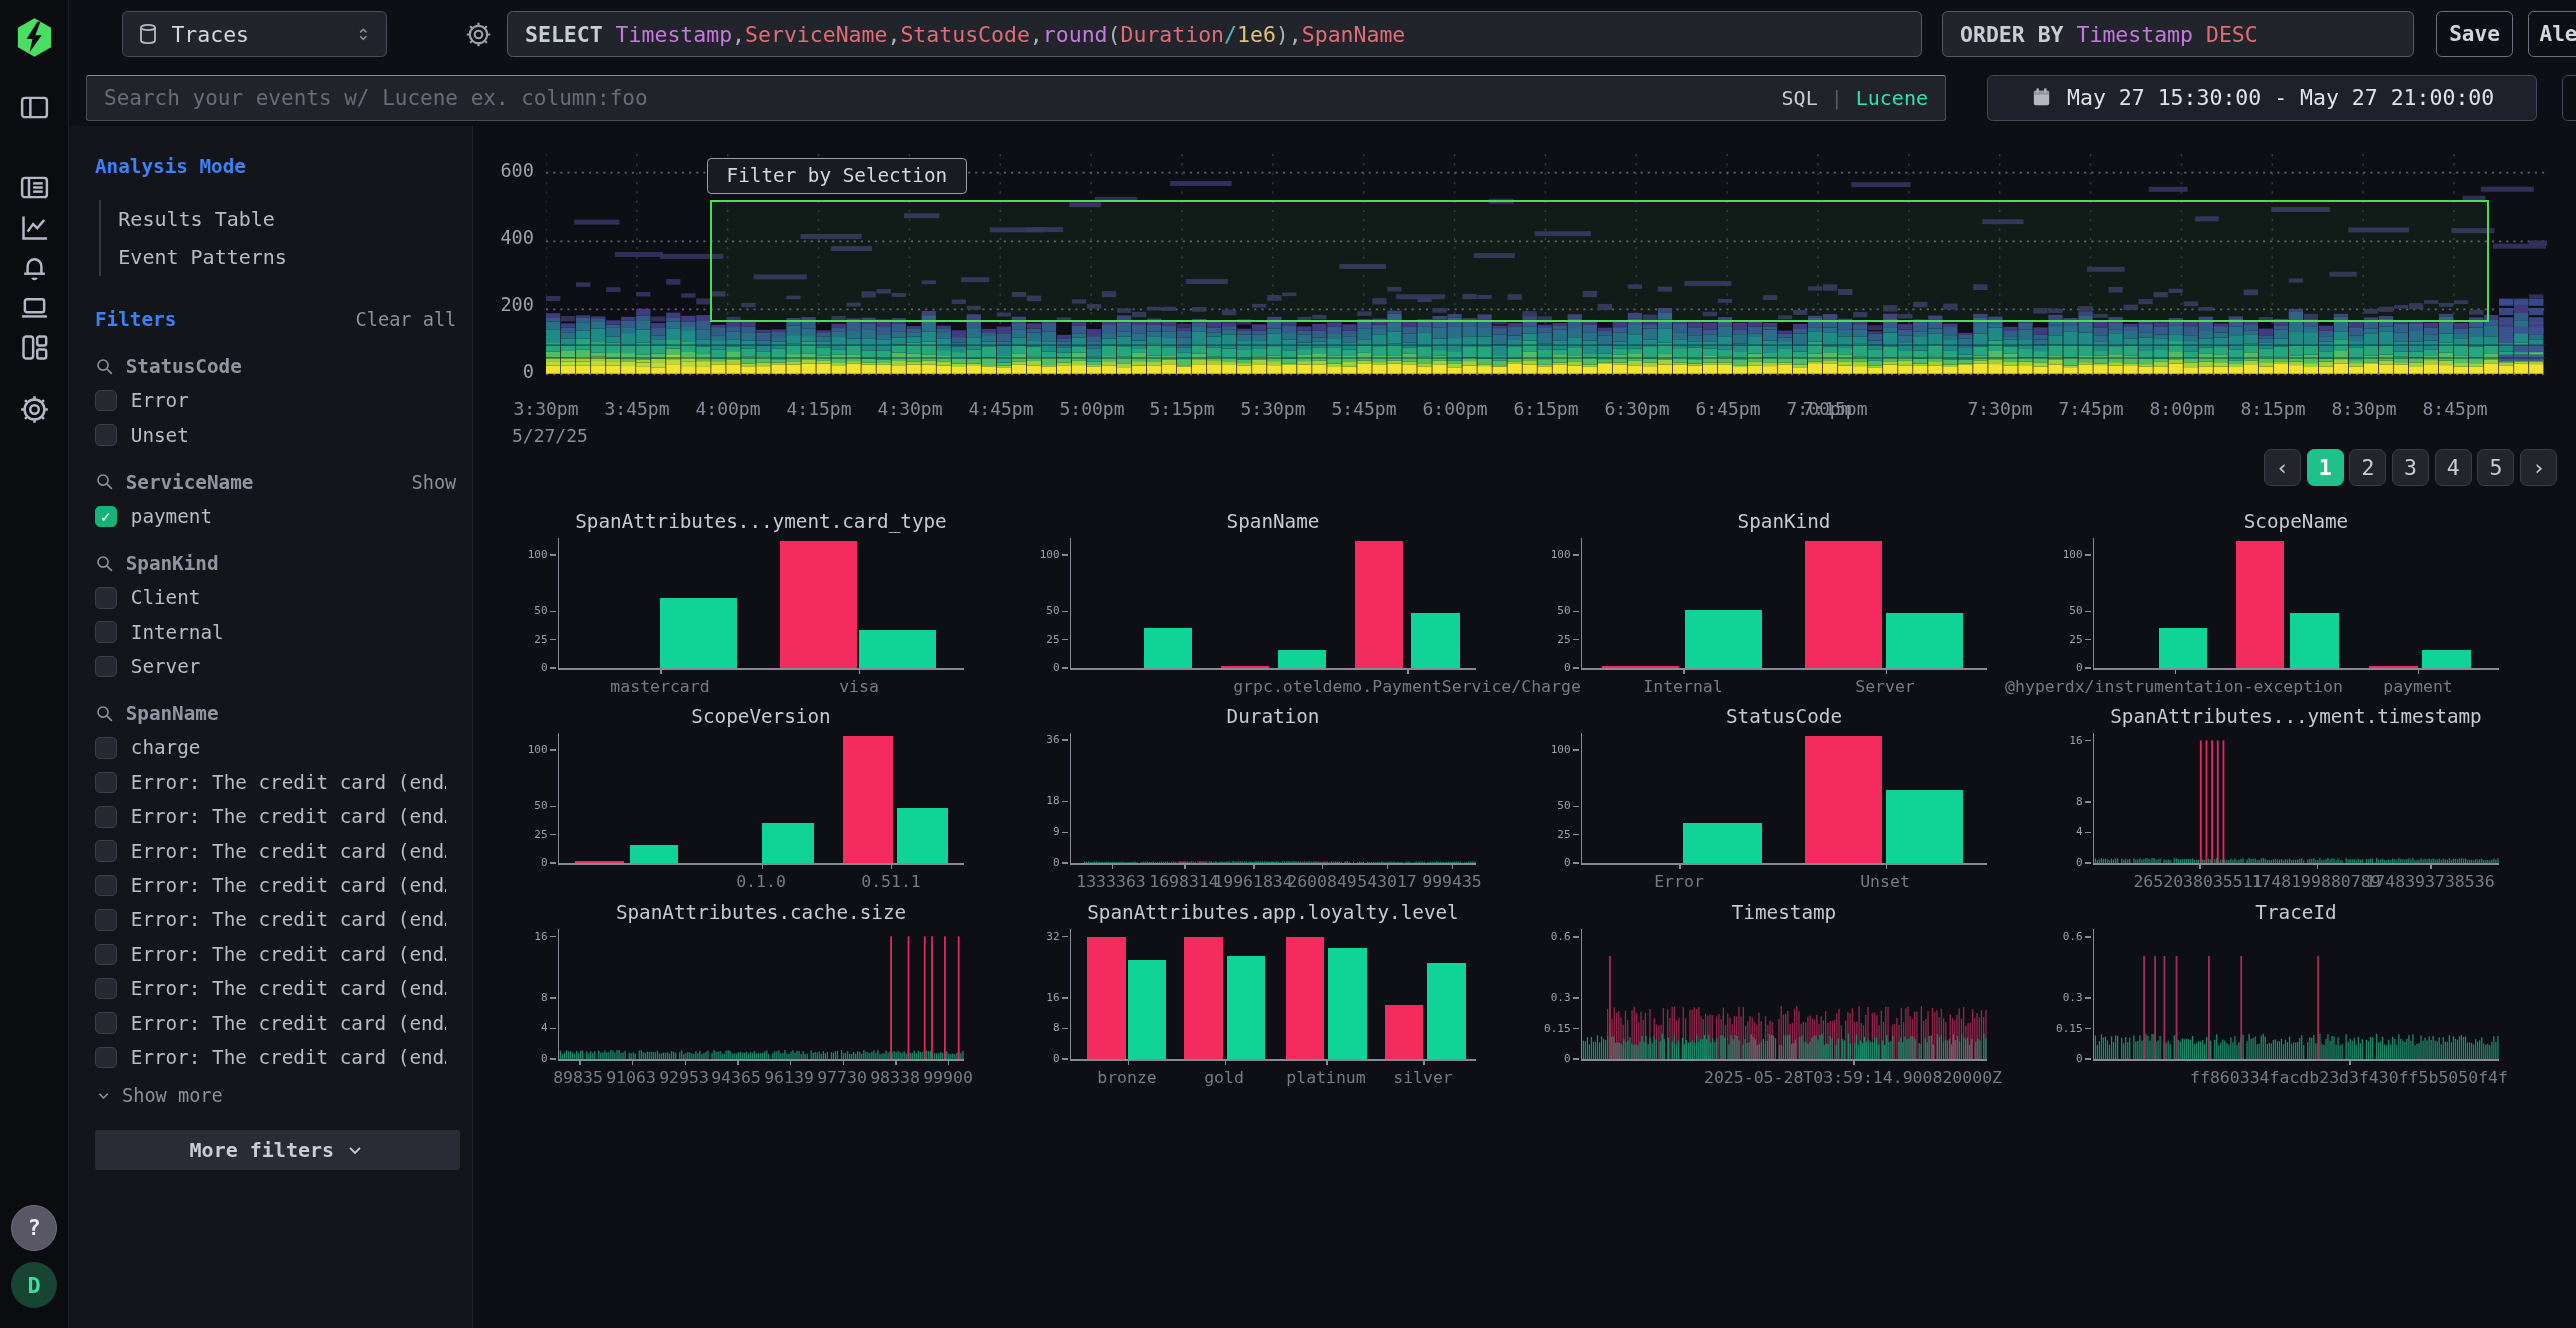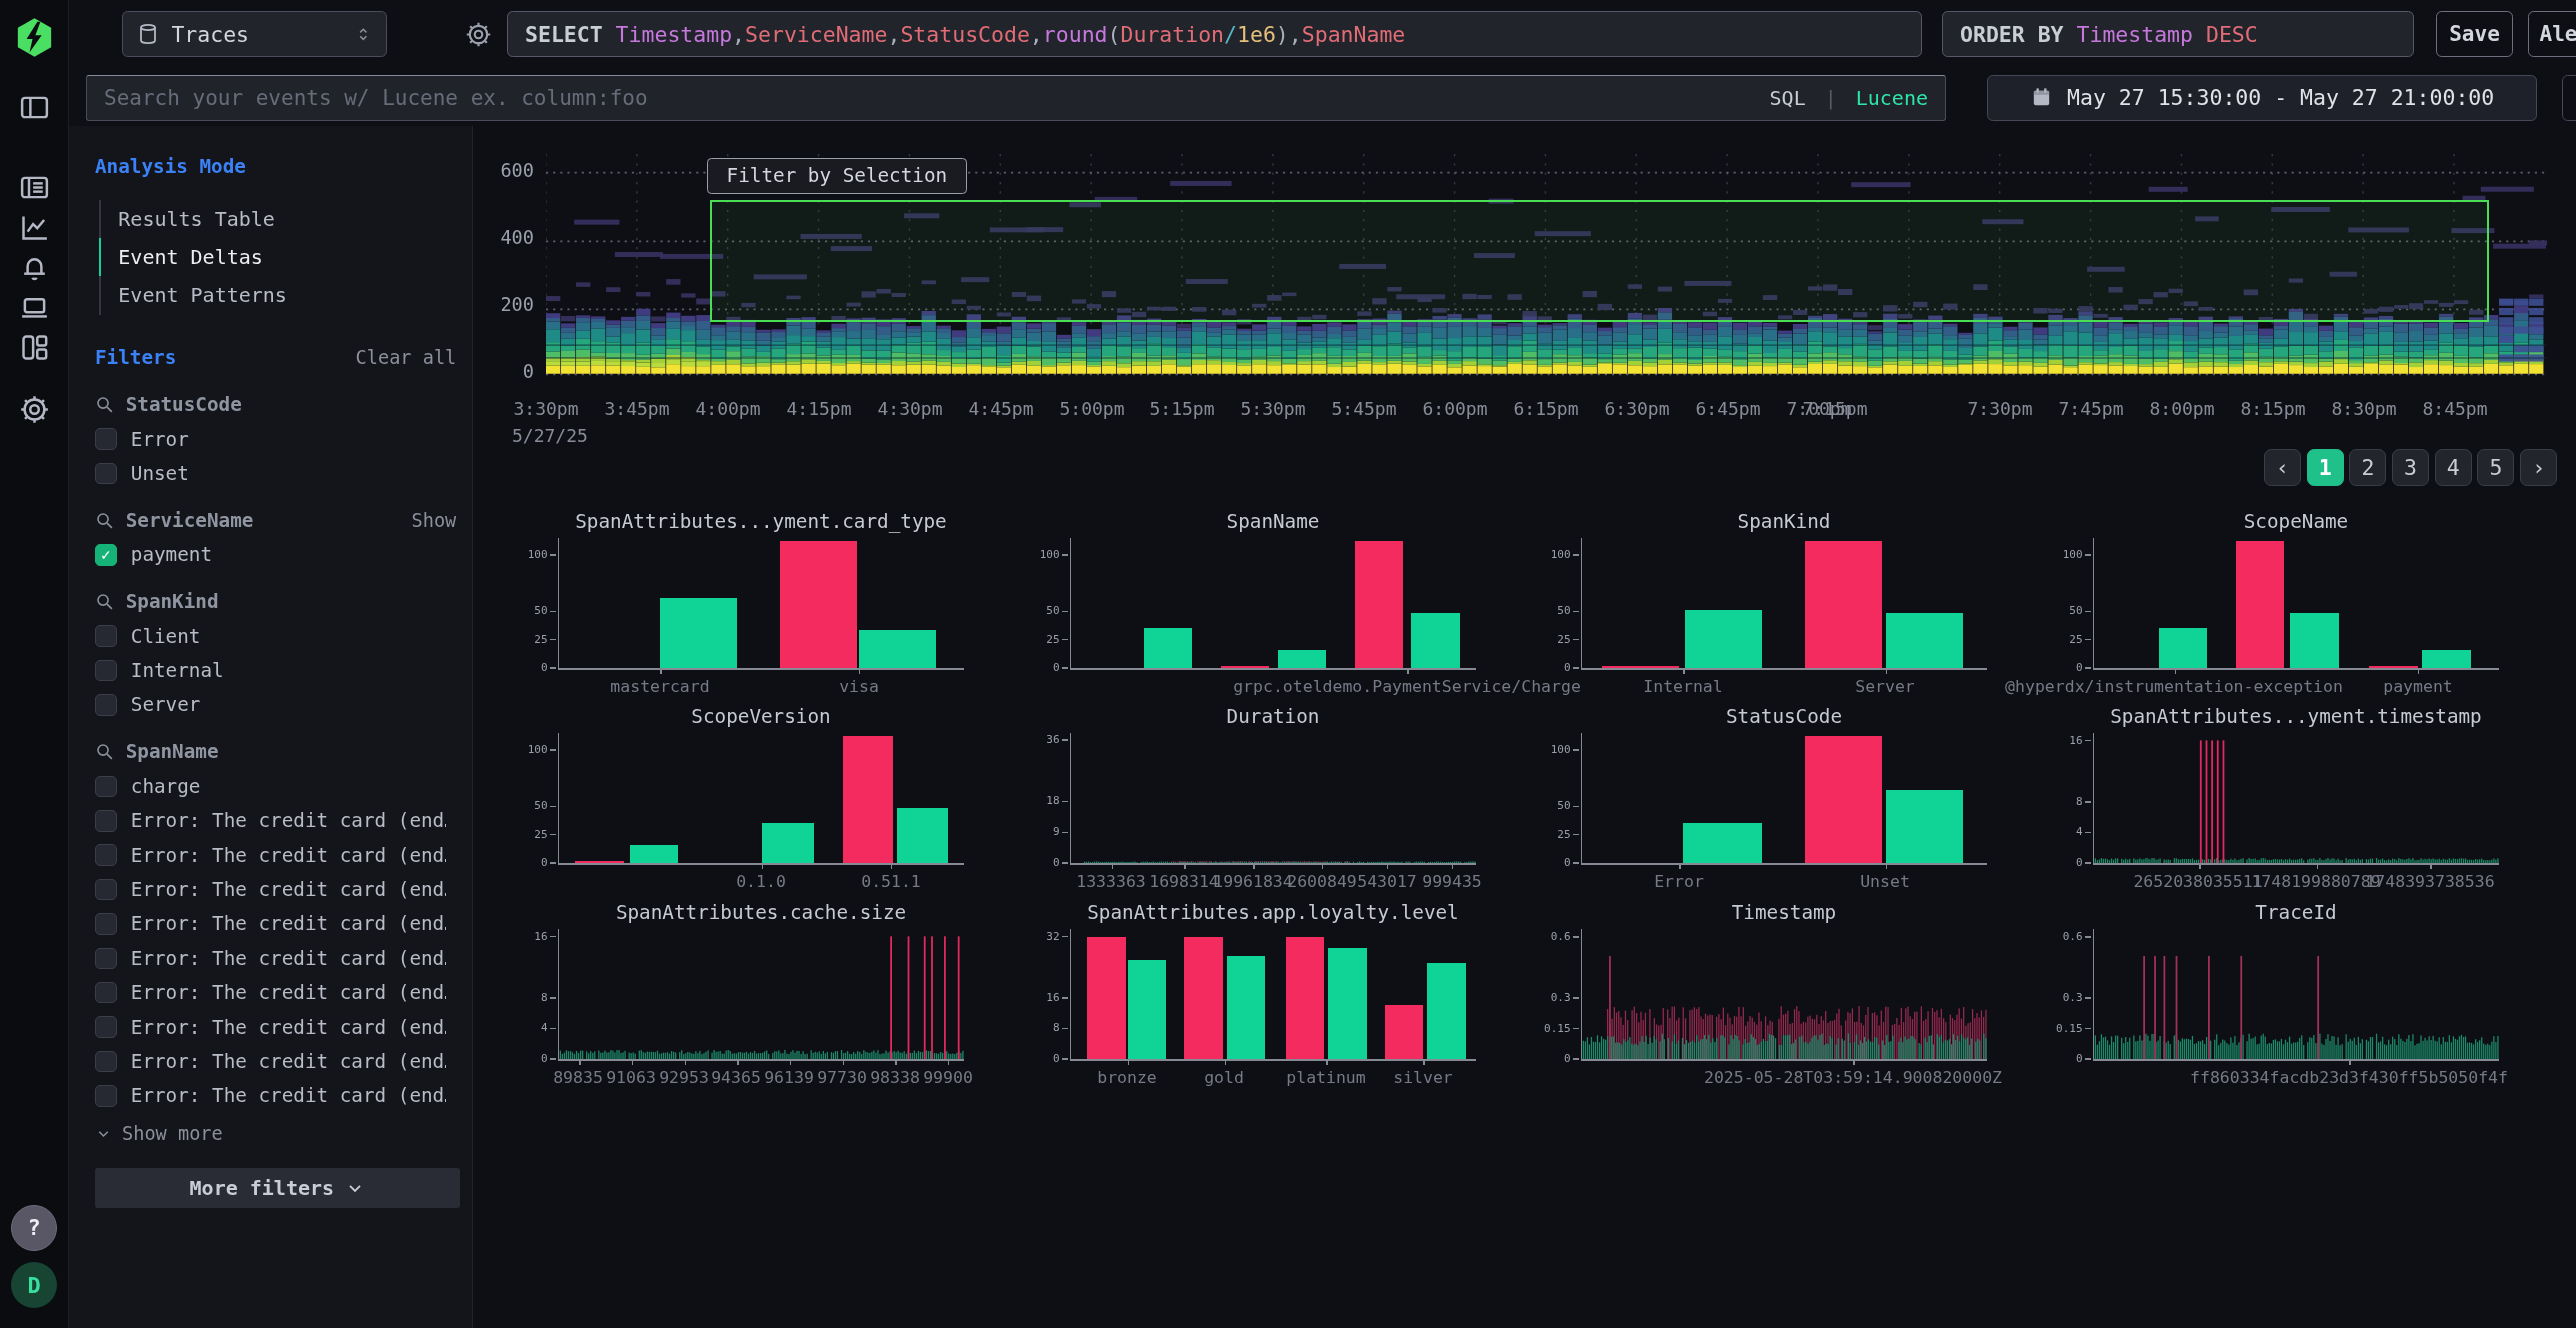--- a/index.html
+++ b/index.html
@@ -22,21 +22,21 @@
   .gearbtn{position:absolute;left:392px;top:17px;width:34px;height:34px;display:flex;align-items:center;justify-content:center;cursor:pointer}
   .qbox{position:absolute;top:11.4px;height:46px;background:#22242c;border:1.4px solid #575a66;border-radius:5.7px;display:flex;align-items:center;padding:0 17px;font-size:21.5px;white-space:nowrap;overflow:hidden;cursor:text}
   #query-box{left:438px;width:1415px}
   #order-box{left:1873px;width:472px}
   .tk-kw{color:#c9cdd6;font-weight:bold}.tk-pu{color:#c678dd}.tk-rd{color:#e06c75}.tk-pn{color:#a9afbb}.tk-cy{color:#56b6c2}.tk-yl{color:#e5c07b}
   .tb-btn{position:absolute;top:11.4px;height:46px;background:transparent;border:1.4px solid #6d717d;border-radius:5.7px;color:#d3d6dd;font-size:21px;font-weight:600;font-family:inherit;display:flex;align-items:center;justify-content:center;cursor:pointer}
   #save-btn{left:2367px;width:77px}
   #alerts-btn{left:2459px;width:99px}
   
   .search-row{position:absolute;left:69px;top:69px;width:2507px;height:57px}
-  .search-box{position:absolute;left:17px;top:5.7px;width:1860px;height:46px;background:#21232b;border:1.4px solid #4a4d59;border-top:1.4px solid #868c99;border-radius:2.9px;display:flex;align-items:center;padding:0 17px;gap:19px}
+  .search-box{position:absolute;left:17px;top:5.7px;width:1860px;height:46px;background:#21232b;border:1.4px solid #4a4d59;border-top:1.4px solid #868c99;border-radius:2.9px;display:flex;align-items:center;padding:0 17px;gap:13px}
   .search-box input{flex:1;background:transparent;border:none;outline:none;color:#c9cdd5;font-size:21px;font-family:inherit}
   .search-box input::placeholder{color:#666c78}
   .mode{font-size:20px;cursor:pointer}
   .mode.sql{color:#c9cdd5}.mode-div{color:#555a66;font-size:20px}.mode.lucene{color:#2ee6a8}
   .date-btn{position:absolute;left:1918px;top:5.7px;width:550px;height:46px;background:#1f212a;border:1.4px solid #454856;border-radius:5.7px;display:flex;align-items:center;justify-content:center;gap:14.3px;font-size:21.5px;color:#dfe2e8;cursor:pointer}
   .run-btn{position:absolute;left:2493px;top:5.7px;width:66px;height:46px;border:1.4px solid #454856;border-radius:5.7px;display:flex;align-items:center;justify-content:center;cursor:pointer}
   
   .panel{position:absolute;left:69px;top:126px;width:404px;height:1202px;background:#14151b;border-right:1.4px solid #222329;padding:29px 0 0 26px}
   .sec-title{font-size:19.3px;font-weight:bold;color:#3b82f6}
   .mode-list{margin:21.5px 0 31.5px 4.3px}
@@ -191,21 +191,20 @@
   </div>
   <div class="run-btn">
     
   </div>
 </div>
 
 <div class="panel">
   <div class="sec-title">Analysis Mode</div>
   <div class="mode-list">
     <div class="mode-item">Results Table</div>
-    <div class="mode-item active">Event Deltas</div>
     <div class="mode-item">Event Patterns</div>
   </div>
   <div class="filters-head">
     <span class="sec-title">Filters</span>
     <span class="clear-all">Clear all</span>
   </div>
   <div id="filter-groups">
       <div class="fgroup">
         <div class="fg-head">
           <span>

